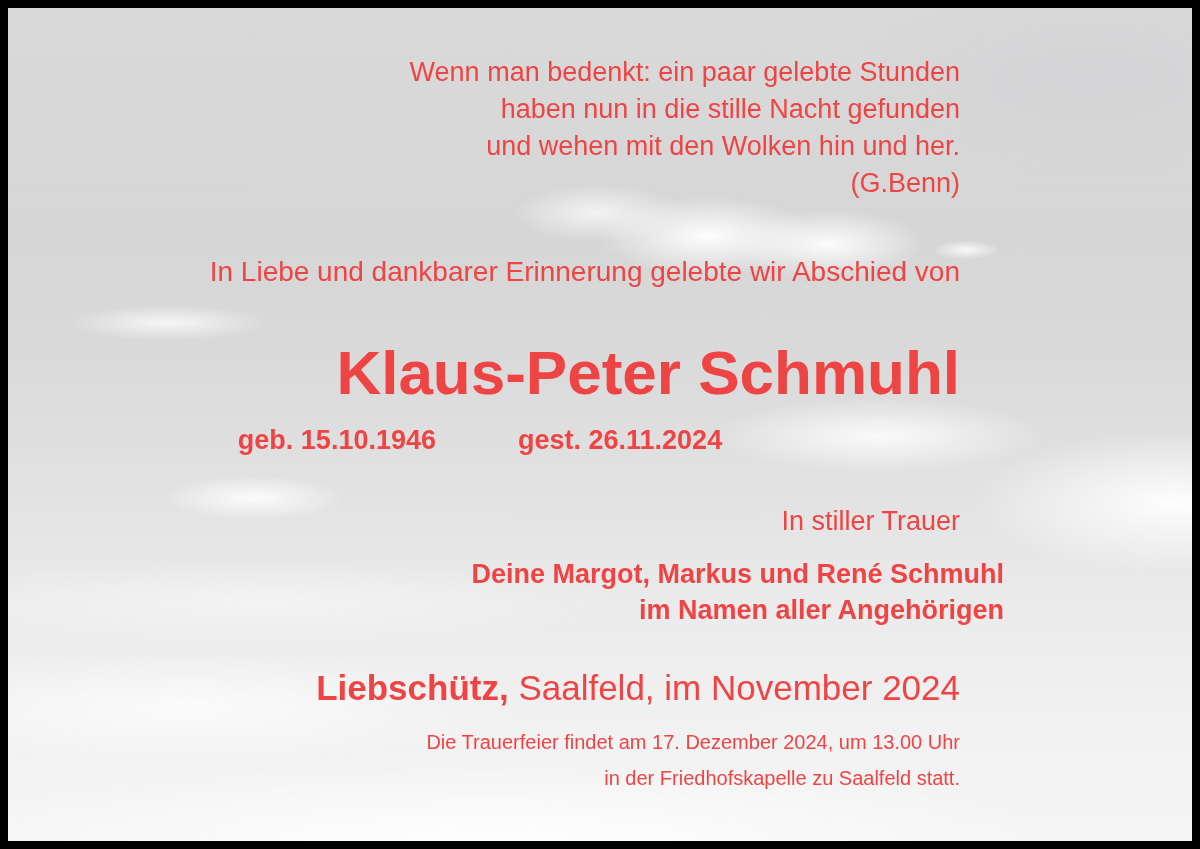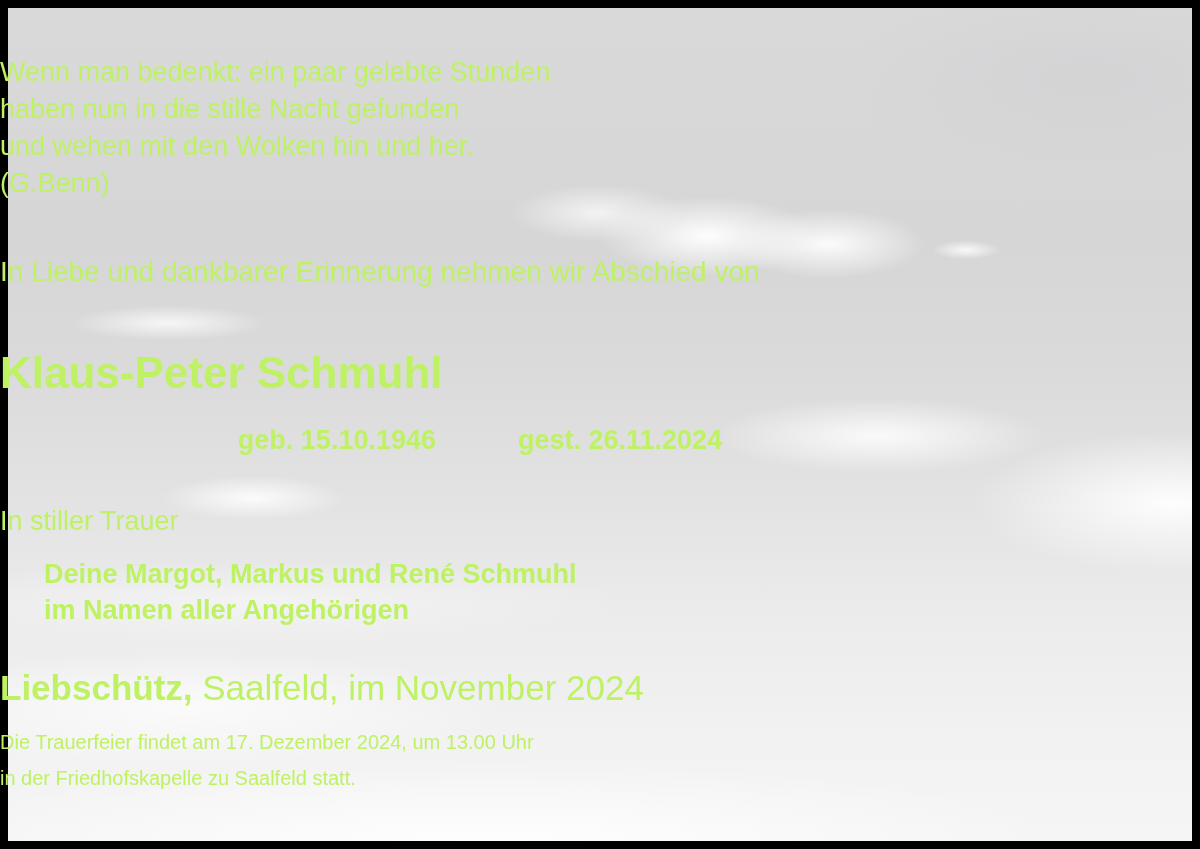--- a/index.html
+++ b/index.html
@@ -36,35 +36,35 @@
       radial-gradient(ellipse 720px 95px at 480px 830px, rgba(254,254,254,0.95), rgba(254,254,254,0) 80%),
       
       radial-gradient(ellipse 320px 130px at 1080px 70px, rgba(208,208,210,0.55), rgba(208,208,210,0) 75%),
       
       linear-gradient(180deg, #d9d9da 0%, #d6d6d7 28%, #dadadb 42%, #e2e2e3 58%, #ebebec 72%, #f2f2f3 88%, #f5f5f6 100%);
   }
   .layer {
     position: absolute;
     left: 0;
     width: 960px;
-    text-align: left;
-    color: #bef264;
+    text-align: right;
+    color: #ef4444;
   }
   .poem {
     top: 54px;
     font-size: 27px;
     line-height: 37px;
   }
   .intro {
     top: 256px;
     font-size: 28px;
   }
   .name {
     top: 340px;
-    font-size: 44px;
+    font-size: 62px;
     line-height: 66px;
     font-weight: 700;
   }
   .dates {
     top: 425px;
     font-size: 27px;
     font-weight: 700;
     display: flex;
     justify-content: center;
     gap: 82px;
@@ -98,21 +98,21 @@
 
 <div class="photo"></div>
 
 <div class="layer poem">
   <div>Wenn man bedenkt: ein paar gelebte Stunden</div>
   <div>haben nun in die stille Nacht gefunden</div>
   <div>und wehen mit den Wolken hin und her.</div>
   <div>(G.Benn)</div>
 </div>
 
-<div class="layer intro">In Liebe und dankbarer Erinnerung nehmen wir Abschied von</div>
+<div class="layer intro">In Liebe und dankbarer Erinnerung gelebte wir Abschied von</div>
 
 <div class="layer name">Klaus-Peter Schmuhl</div>
 
 <div class="layer dates">
   <span>geb. 15.10.1946</span>
   <span>gest. 26.11.2024</span>
 </div>
 
 <div class="layer trauer">In stiller Trauer</div>
 

